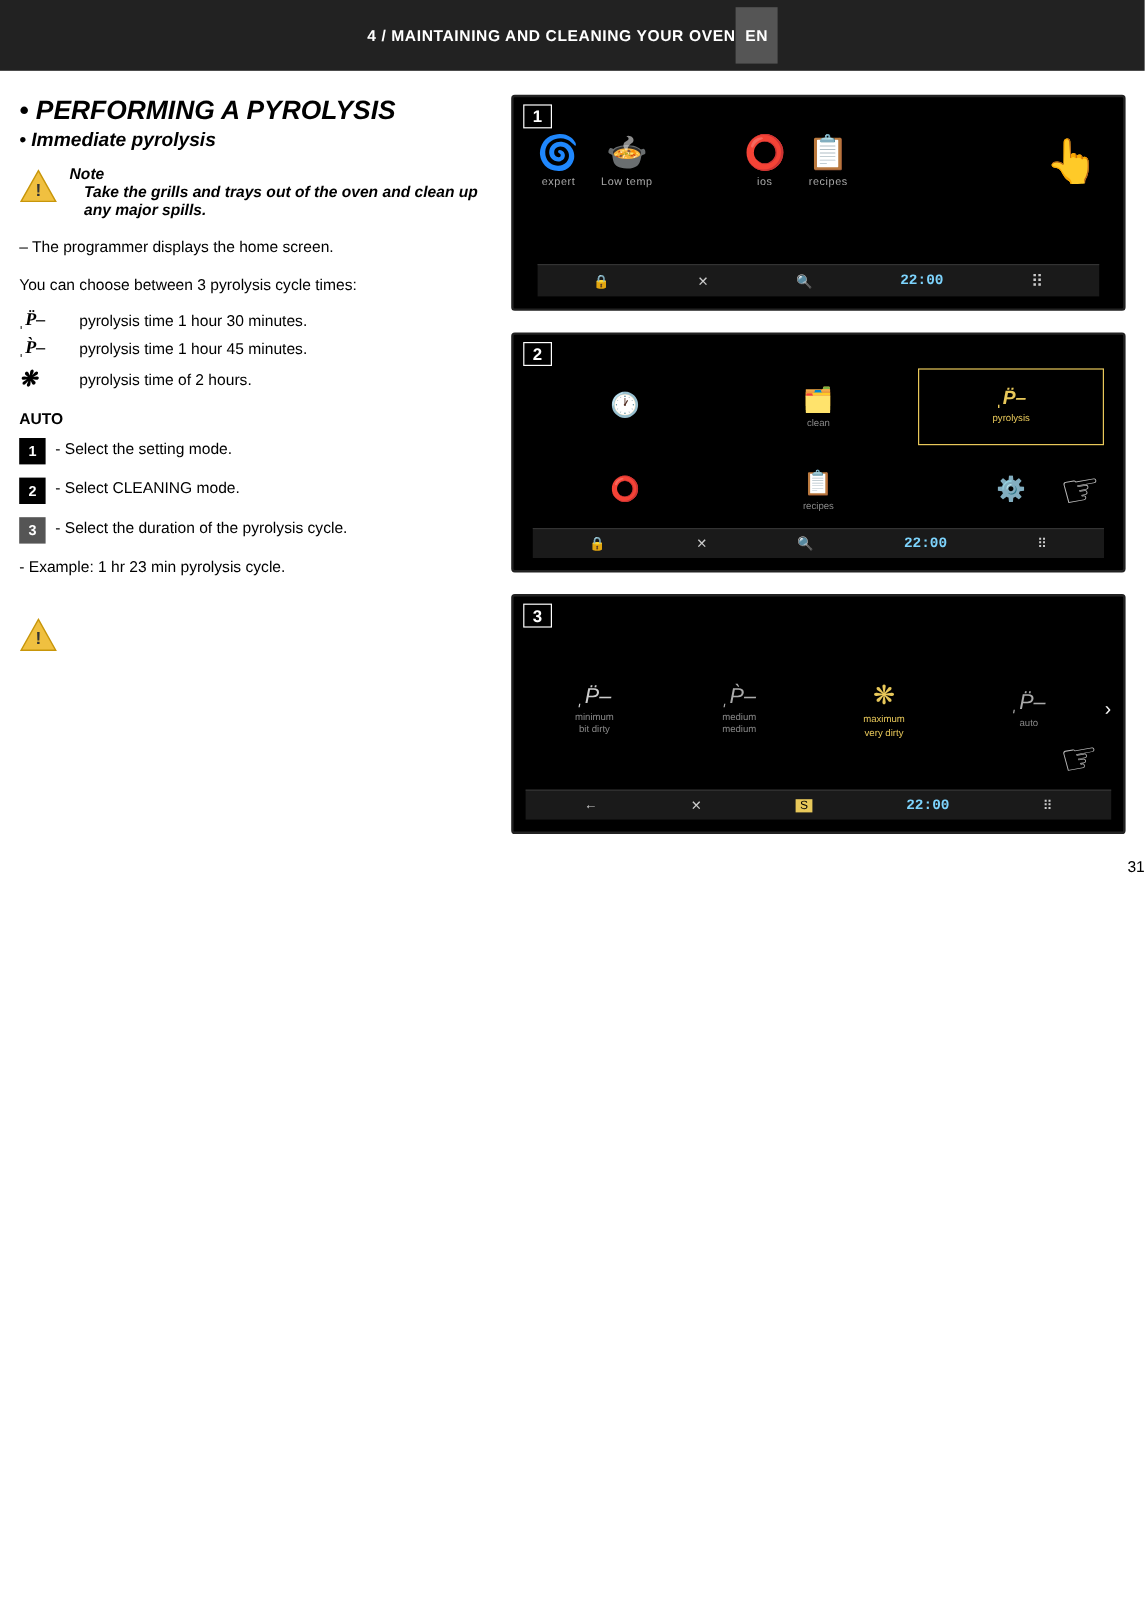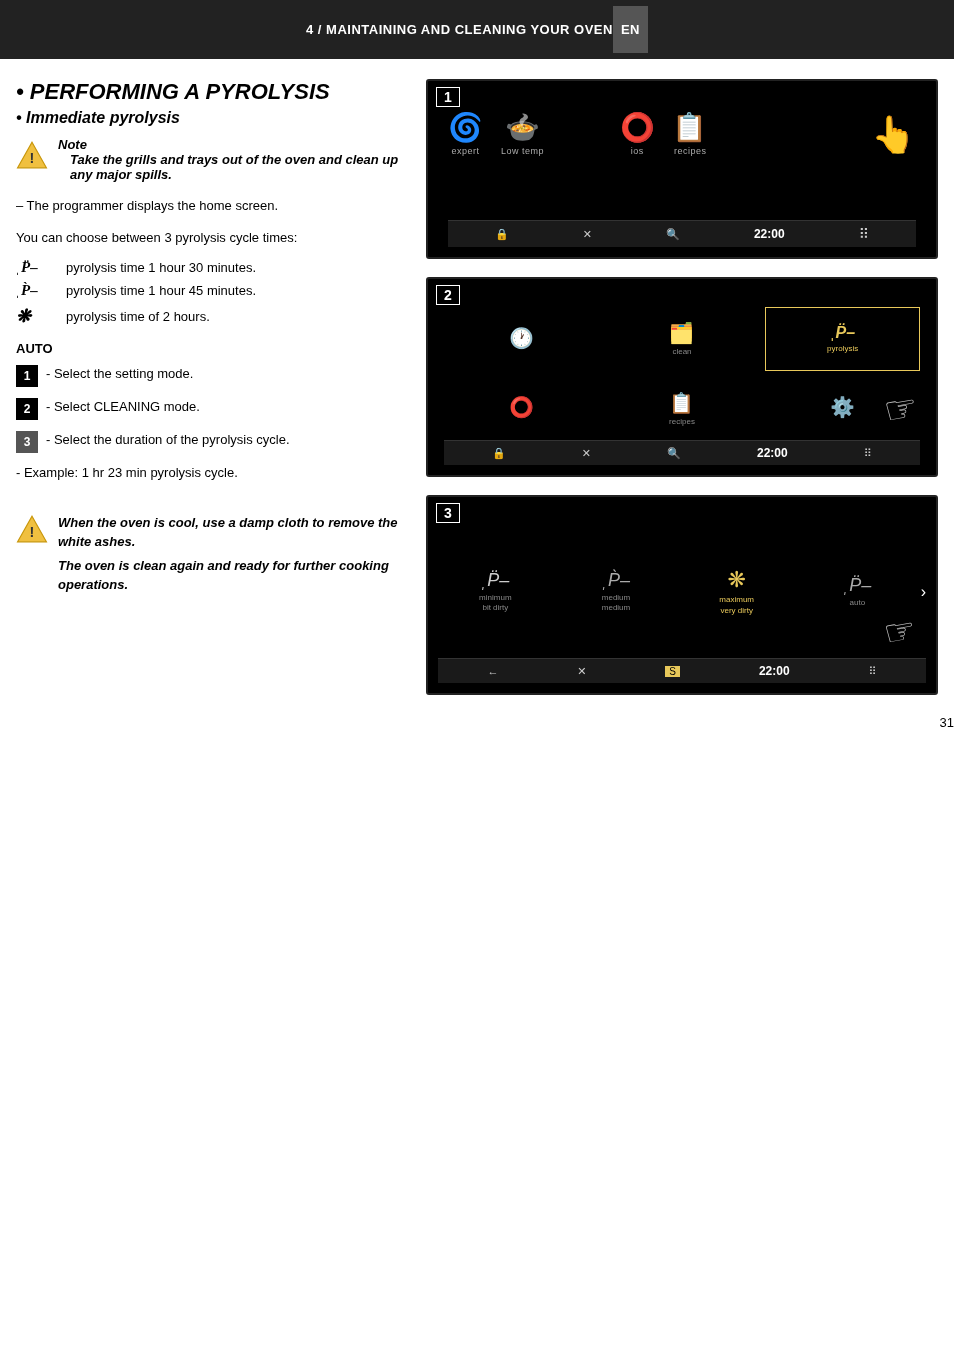--- a/index.html
+++ b/index.html
@@ -233,23 +233,24 @@
       align-items: center;
       justify-content: space-around;
       padding: 5px 10px;
       margin-top: auto;
     }
     .statusbar-item {
       color: #ccc;
       font-size: 11px;
     }
     .statusbar-time {
-      color: #ffffff;
+      color: #7dd3fc;
       font-size: 12px;
       font-weight: bold;
+      font-family: Liberation Mono, monospace;
     }
 
     
     .screen2 {
       height: 200px;
     }
     .screen2-inner {
       padding: 28px 16px 10px 16px;
       display: flex;
       flex-direction: column;
@@ -405,24 +406,20 @@
       <span>- Select the duration of the pyrolysis cycle.</span>
     </div>
 
     <div class="para" style="margin-top:6px;">- Example: 1 hr 23 min pyrolysis cycle.</div>
 
     <div class="bottom-note" style="margin-top:30px;">
       <svg class="warn-triangle" viewBox="0 0 40 40" width="36" height="36">
         <polygon points="20,4 38,36 2,36" fill="#f0c040" stroke="#c8960a" stroke-width="1.5"></polygon>
         <text x="20" y="30" text-anchor="middle" font-size="18" font-weight="bold" fill="#333">!</text>
       </svg>
-      <div>
-        <div class="note-body">When the oven is cool, use a damp cloth to remove the white ashes.</div>
-        <div class="note-body" style="margin-top:4px;">The oven is clean again and ready for further cooking operations.</div>
-      </div>
     </div>
   </div>
 
   <div class="right-col">
 
     <div class="screen-box screen1">
       <div class="screen-number">1</div>
       <div class="screen1-inner">
         <div class="screen1-icons">
           <div class="screen1-icon-item">

